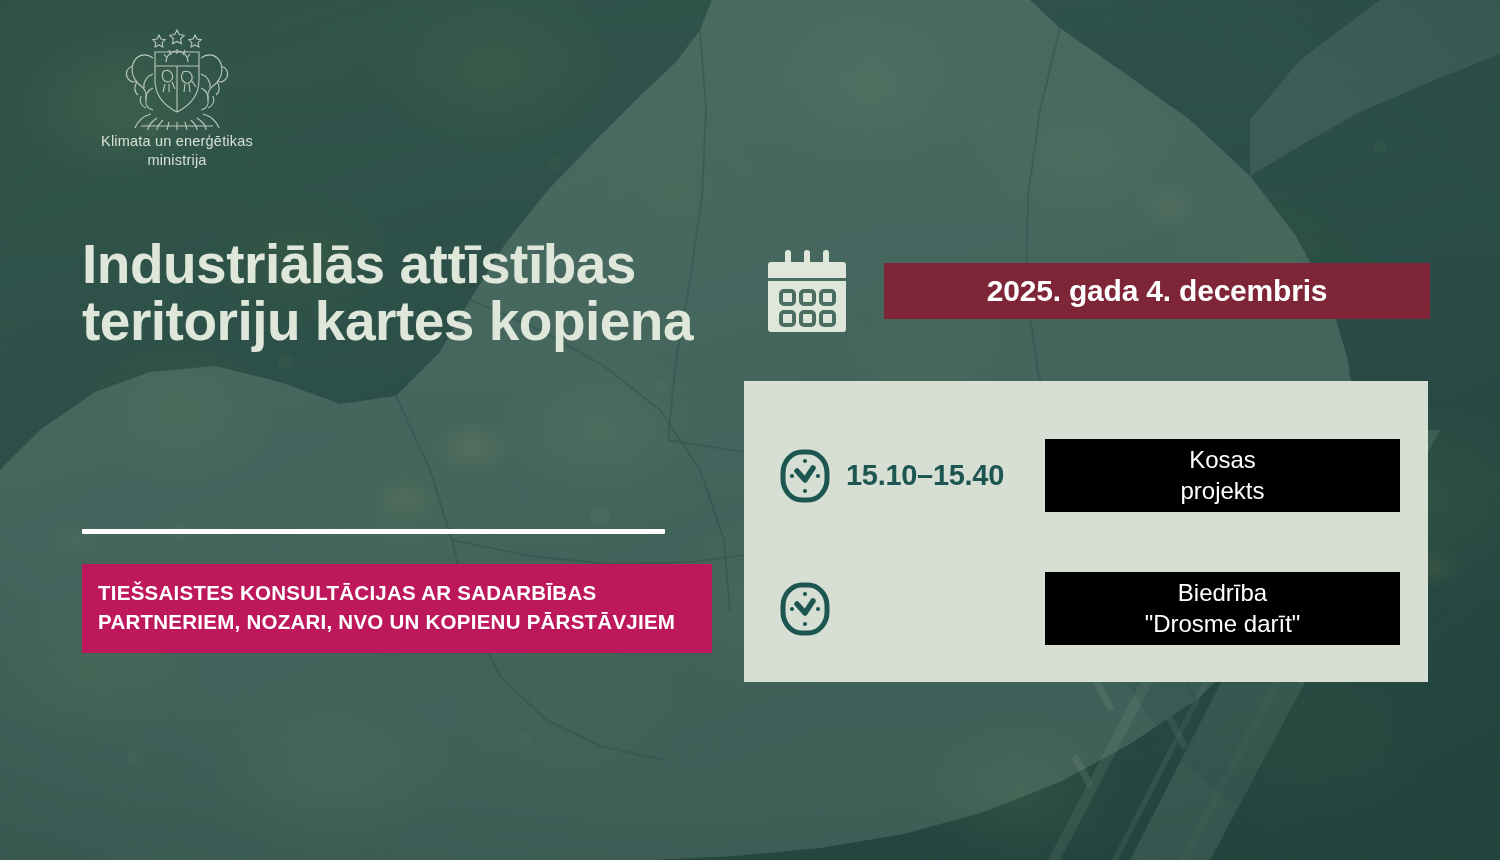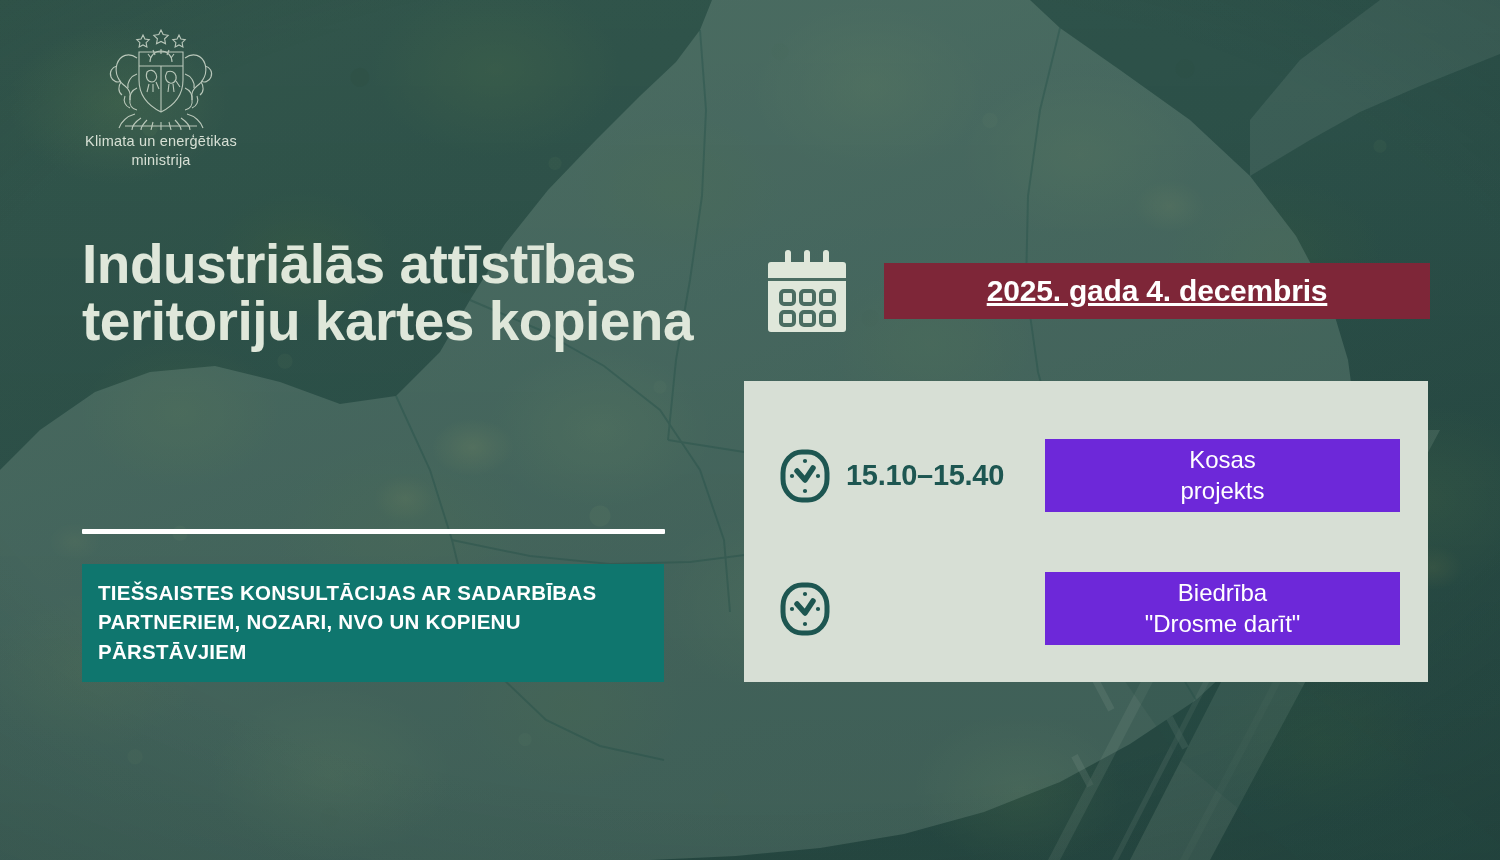--- a/index.html
+++ b/index.html
@@ -83,73 +83,73 @@
   .mapoverlay svg{ width:1500px; height:860px; display:block; }
 
   
   .tint{ position:absolute; inset:0; background:linear-gradient(180deg, rgba(32,70,64,.34), rgba(30,64,58,.40)); }
   .vig{ position:absolute; inset:0; background:radial-gradient(ellipse 110% 100% at 50% 45%, transparent 48%, rgba(20,48,44,.40) 100%); }
 
   
   #fg { position:absolute; inset:0; }
 
   
-  .logo { position:absolute; left:66px; top:22px; width:190px; text-align:center; }
+  .logo { position:absolute; left:82px; top:22px; width:190px; text-align:center; }
   .crest { width:132px; height:108px; margin:0 auto; display:block; opacity:.92; }
   .logo-text{
     margin-top:2px;
     font-size:14.5px; line-height:1.28; letter-spacing:.2px;
     color:#e3eadf; opacity:.93; font-weight:400;
   }
 
   
   .headline{
     position:absolute; left:82px; top:236px; width:640px;
     color:#dfe7da;
     font-size:55px; line-height:1.03; font-weight:800;
     letter-spacing:-.5px;
   }
   .rule{
     position:absolute; left:82px; top:529px; width:583px; height:5px;
     background:#ffffff; border-radius:1px;
   }
   .subtitle{
-    position:absolute; left:82px; top:564px; width:582px;
-    background:#0f766e; color:#ffffff;
+    position:absolute; left:82px; top:564px; width:630px;
+    background:#be185d; color:#ffffff;
     padding:14px 16px 16px 16px;
     font-size:20.5px; line-height:1.43; font-weight:700;
     letter-spacing:.25px; text-transform:uppercase;
   }
 
   
   .cal-icon{ position:absolute; left:768px; top:248px; width:78px; height:88px; }
   .date-banner{
     position:absolute; left:884px; top:263px; width:546px; height:56px;
     background:#7e2638; color:#fff;
     display:flex; align-items:center; justify-content:center;
-    font-size:30px; font-weight:800; letter-spacing:-.2px;text-decoration:underline;
+    font-size:30px; font-weight:800; letter-spacing:-.2px;
   }
 
   
   .panel{
     position:absolute; left:744px; top:381px; width:684px; height:301px;
     background:#d7dfd5;
   }
   .srow{ position:absolute; left:0; width:100%; height:73px; display:flex; align-items:center; }
   .srow.r0{ top:58px; }
   .srow.r1{ top:191px; }
   .clock{ width:50px; height:54px; margin-left:36px; flex:0 0 auto; }
   .stime{
     margin-left:16px; flex:0 0 auto;
     color:#1d5651; font-size:29px; font-weight:700; letter-spacing:-.3px;
     white-space:nowrap;
   }
   .sbox{
     position:absolute; left:301px; width:355px; height:73px;
-    background:#6d28d9; color:#ffffff;
+    background:#000000; color:#ffffff;
     display:flex; flex-direction:column; align-items:center; justify-content:center;
     font-size:24px; line-height:1.28; font-weight:400; text-align:left;
   }
 </style>
 </head>
 <body>
 
 <div id="bg">
   <div class="forest-base"></div>
   <div class="forest-tex"></div>

